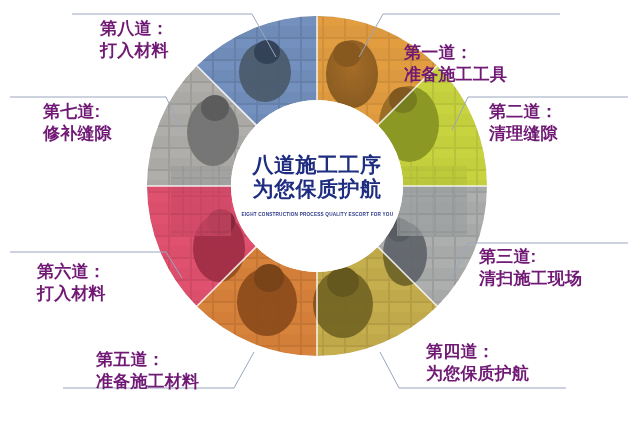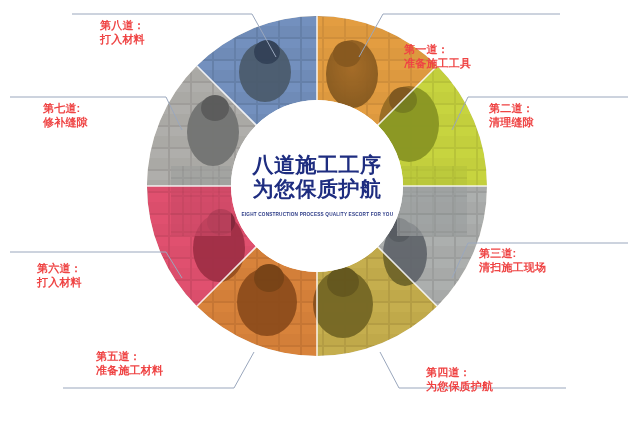--- a/index.html
+++ b/index.html
@@ -55,35 +55,35 @@
     font-size: 4.6px;
     font-weight: bold;
     letter-spacing: 0.18px;
     white-space: nowrap;
     transform: scaleX(1.02);
   }
 
   
   .label {
     position: absolute;
-    color: #ef4444;
+    color: #701a75;
     font-weight: bold;
-    font-size: 11px;
+    font-size: 17px;
     line-height: 1.28;
     white-space: nowrap;
     letter-spacing: 0.2px;
   }
   .label .l1, .label .l2 { display: block; }
   .label.right { text-align: left; }
   .label.left  { text-align: left; }
 
   #label-1 { left: 404px; top: 18px; margin-top: 24px; }
   #label-2 { left: 489px; top: 101px; }
   #label-3 { left: 479px; top: 246px; }
-  #label-4 { left: 426px; top: 365px; }
+  #label-4 { left: 426px; top: 341px; }
   #label-5 { left: 96px; top: 349px; }
   #label-6 { left: 37px;  top: 261px; }
   #label-7 { left: 43px;  top: 101px; }
   #label-8 { left: 100px; top: 18px; }
 
   
   #leader-svg {
     position: absolute;
     left: 0; top: 0;
     width: 628px; height: 427px;

